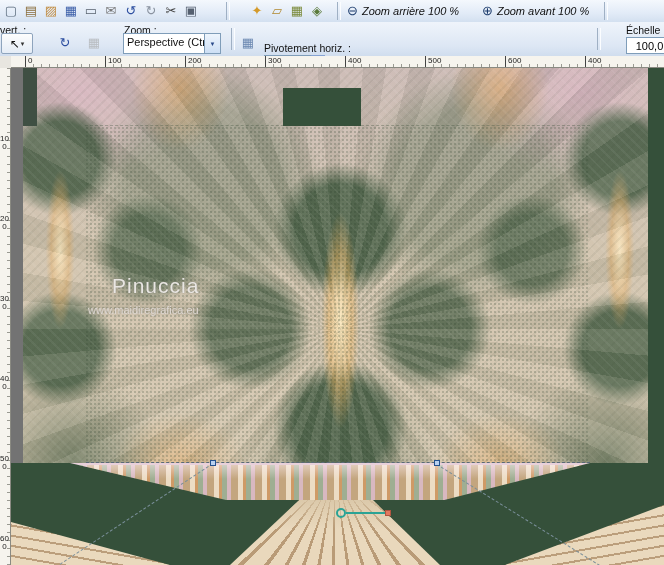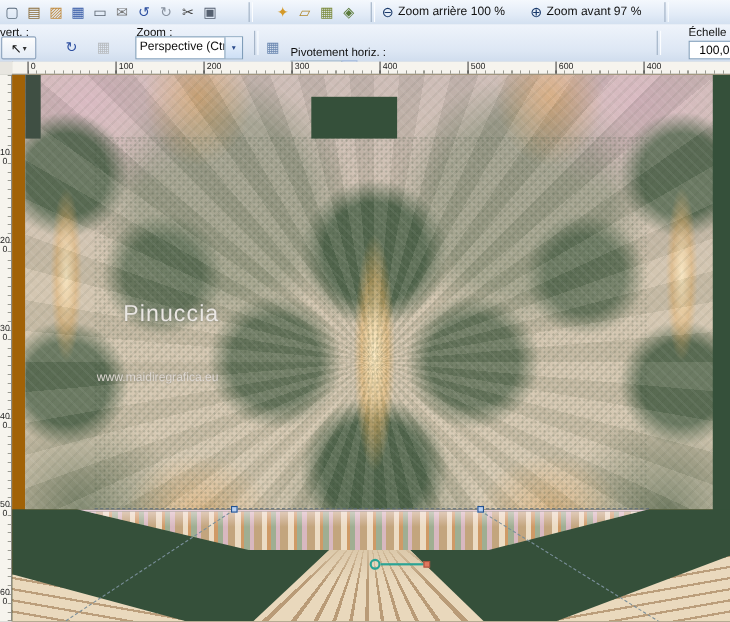--- a/index.html
+++ b/index.html
@@ -17,21 +17,21 @@
     border-bottom:1px solid #b9c6d8;}
   .tb-icons{position:absolute;left:2px;top:1px;display:flex;gap:2px;}
   .tb-icons2{position:absolute;left:248px;top:1px;display:flex;gap:2px;}
   .tbi{width:18px;height:18px;display:flex;align-items:center;justify-content:center;
     font-size:13px;border-radius:2px;cursor:default;}
   .vsep{position:absolute;width:2px;border-left:1px solid #9fb0c4;border-right:1px solid #fbfdff;}
   .row1 .vsep{top:2px;height:18px;}
   .row2 .vsep{top:6px;height:22px;}
   .zoombtn{position:absolute;top:1px;height:20px;display:flex;align-items:center;gap:4px;padding:0 3px;border-radius:2px;}
   .zglyph{font-size:13px;color:#1a3a6b;line-height:14px;}
-  .zlabel{font-size:11px;color:#101010;white-space:nowrap;}
+  .zlabel{font-size:11px;color:#101010;white-space:nowrap;font-style:italic;}
   
   .small-label{position:absolute;top:2px;font-size:10.5px;color:#101010;white-space:nowrap;}
   .preset-btn{position:absolute;left:1px;top:11px;width:30px;height:19px;
     background:linear-gradient(#fdfdfd,#e4ecf6);border:1px solid #8ea4bd;border-radius:2px;
     display:flex;align-items:center;justify-content:center;gap:1px;}
   .preset-btn .pg{font-size:12px;line-height:12px;color:#111;}
   .preset-btn .pc{font-size:7px;color:#333;}
   .flatbtn{position:absolute;top:11px;width:22px;height:19px;display:flex;align-items:center;justify-content:center;
     font-size:13px;border-radius:2px;}
   .dd{position:absolute;left:123px;top:11px;width:96px;height:19px;background:#fff;
@@ -125,21 +125,21 @@
     background-image:linear-gradient(180deg, rgba(216,197,166,.8), rgba(216,197,166,0) 45%),
       repeating-conic-gradient(from 245deg at 50% -40%, #e9d8bc 0deg 7deg, #b99b77 7deg 9deg);}
   .floor-l{position:absolute;left:0;top:59px;width:159px;height:43px;
     clip-path:polygon(0 0,100% 100%,0 100%);
     background:repeating-linear-gradient(10deg,#ead9bd 0 8px,#bb9e7b 8px 10px);}
   .floor-r{position:absolute;left:494px;top:42px;width:159px;height:60px;
     clip-path:polygon(100% 0,100% 100%,0 100%);
     background:repeating-linear-gradient(-10deg,#ead9bd 0 8px,#bb9e7b 8px 10px);}
   .wm-title{position:absolute;left:101px;top:206px;font-size:21px;letter-spacing:1px;
     color:#e9e6e2;text-shadow:0 0 2px rgba(90,90,90,.45);}
-  .wm-url{position:absolute;left:77px;top:236px;font-size:11px;color:#ded8d2;text-shadow:0 0 2px rgba(90,90,90,.4);margin-top:33px;}
+  .wm-url{position:absolute;left:77px;top:236px;font-size:11px;color:#ded8d2;text-shadow:0 0 2px rgba(90,90,90,.4);}
   .quad-top{position:absolute;left:75px;top:394px;width:504px;height:0;border-top:1px dashed #5a6a78;}
   .diag{position:absolute;height:0;border-top:1px dashed #7a8f9a;transform-origin:0 0;}
   .diag-l{left:202px;top:396px;width:183px;transform:rotate(146.6deg);}
   .diag-r{left:426px;top:396px;width:192px;transform:rotate(31.8deg);}
   .handle{position:absolute;width:6px;height:6px;background:#b8d0f0;border:1px solid #23518f;box-sizing:border-box;}
   .h1{left:199px;top:392px;}
   .h2{left:423px;top:392px;}
   .pivot-circle{position:absolute;left:325px;top:440px;width:10px;height:10px;border-radius:50%;
     border:2px solid #2ba395;box-sizing:border-box;background:rgba(255,255,255,.15);}
   .pivot-line{position:absolute;left:335px;top:444px;width:42px;height:0;border-top:2px solid #2ba395;}
@@ -170,21 +170,21 @@
       <span class="tbi" style="color: rgb(122, 138, 58);">▦</span>
       <span class="tbi" style="color: rgb(90, 122, 58);">◈</span>
     </div>
   <span class="vsep" style="left:337px"></span>
   <div class="zoombtn" style="left:344px">
     <span class="zglyph">⊖</span>
     <span class="zlabel">Zoom arrière 100 %</span>
   </div>
   <div class="zoombtn" style="left:479px">
     <span class="zglyph">⊕</span>
-    <span class="zlabel">Zoom avant 97 %</span>
+    <span class="zlabel">Zoom avant 100 %</span>
   </div>
   <span class="vsep" style="left:604px"></span>
 </div>
 
 <div class="row2">
   <span class="small-label" style="left:0">vert. :</span>
   <div class="preset-btn">
     <span class="pg">↖</span>
     <span class="pc">▾</span>
   </div>
@@ -237,21 +237,21 @@
 <div class="vruler">
 
 <span class="vlabel">100</span>
     <span class="vlabel">200</span>
     <span class="vlabel">300</span>
     <span class="vlabel">400</span>
     <span class="vlabel">500</span>
     <span class="vlabel">600</span>
   </div>
 
-<div class="canvas" style="background: #a16207;">
+<div class="canvas" style="background: #737373;">
   <div class="art"></div>
   <div class="corner-tl" style="background: rgb(63, 79, 67);"></div>
   <div class="notch" style="background: rgb(53, 80, 58);"></div>
   <div class="right-col" style="background: rgb(53, 80, 58);"></div>
   <div class="dots"></div>
 
   <div class="bottom" style="background: rgb(53, 80, 58);">
     <div class="band"></div>
     <div class="floor-c"></div>
     <div class="floor-l"></div>

